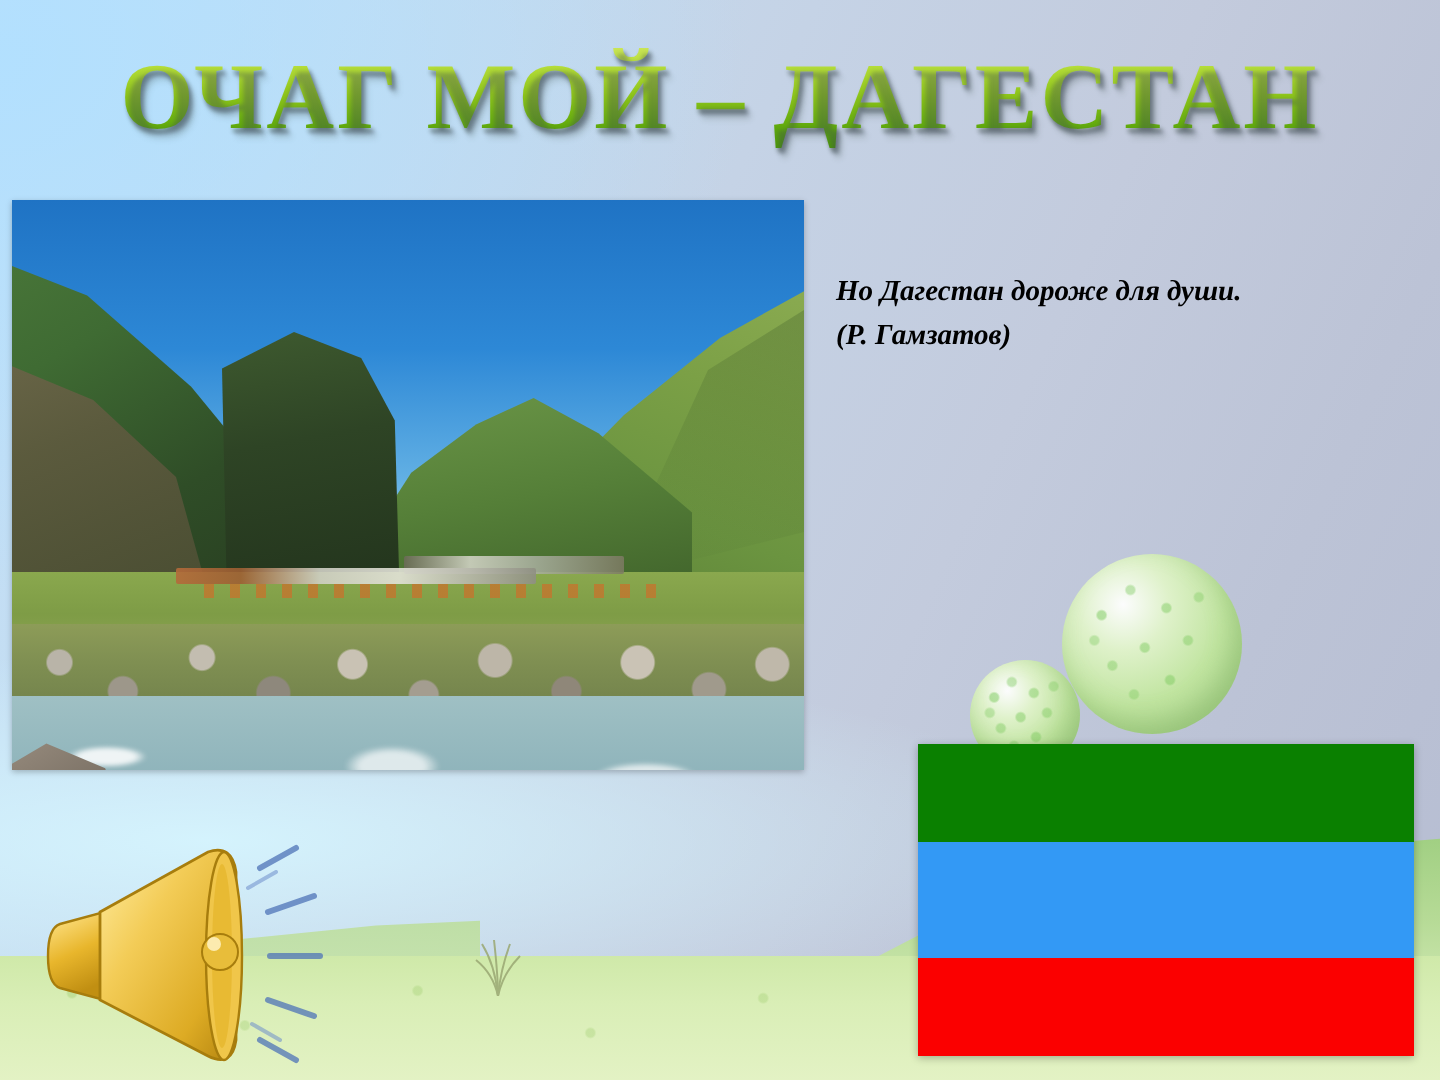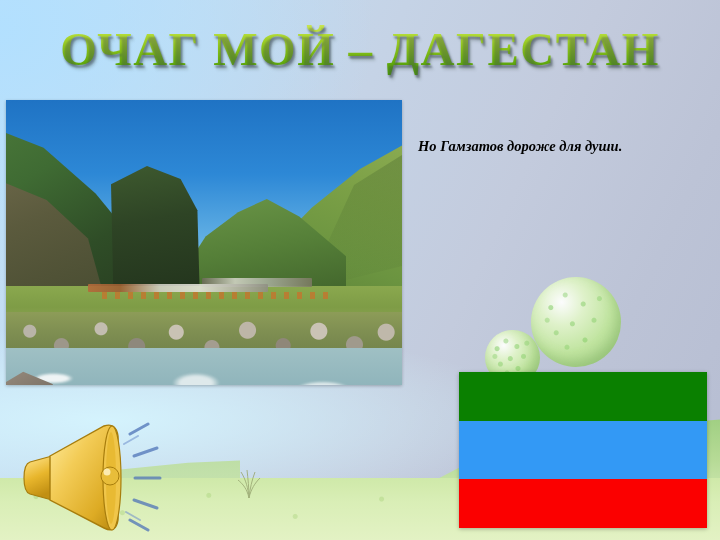--- a/index.html
+++ b/index.html
@@ -284,21 +284,22 @@
     <div class="p-herd"></div>
     <div class="p-rocks"></div>
     <div class="p-river"></div>
     <div class="p-foam"></div>
     <div class="p-bigrock"></div>
 
     <div class="p-smallrock"></div>
   </div>
 
   <div id="poem">
-    <div class="line">Но Гамзатов дороже для души.</div>
+    <div class="line">Но Дагестан дороже для души.</div>
+    <div class="line">(Р. Гамзатов)</div>
   </div>
 
   <div id="flag" title="Флаг Республики Дагестан">
     <div class="stripe s-green" style="background:#0a8000"></div>
     <div class="stripe s-blue" style="background:#3399f5"></div>
     <div class="stripe s-red" style="background:#fb0000"></div>
   </div>
 
   <div id="speaker">
     <svg width="150" height="112" viewBox="0 0 150 112">

